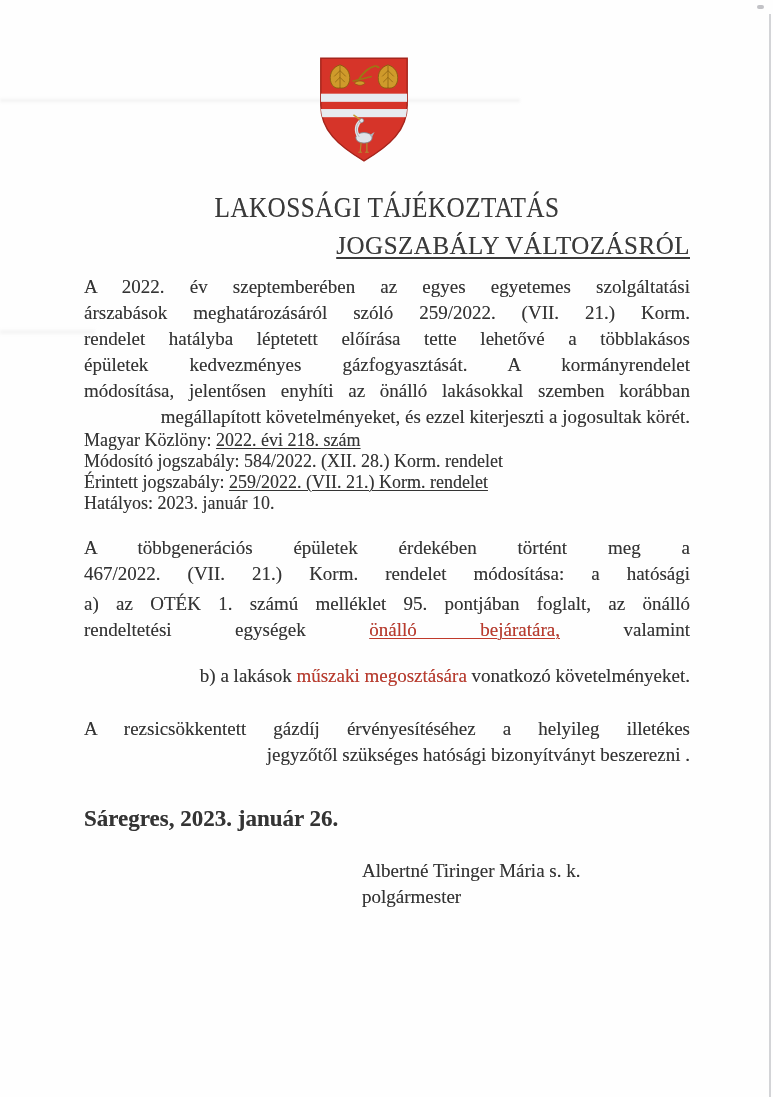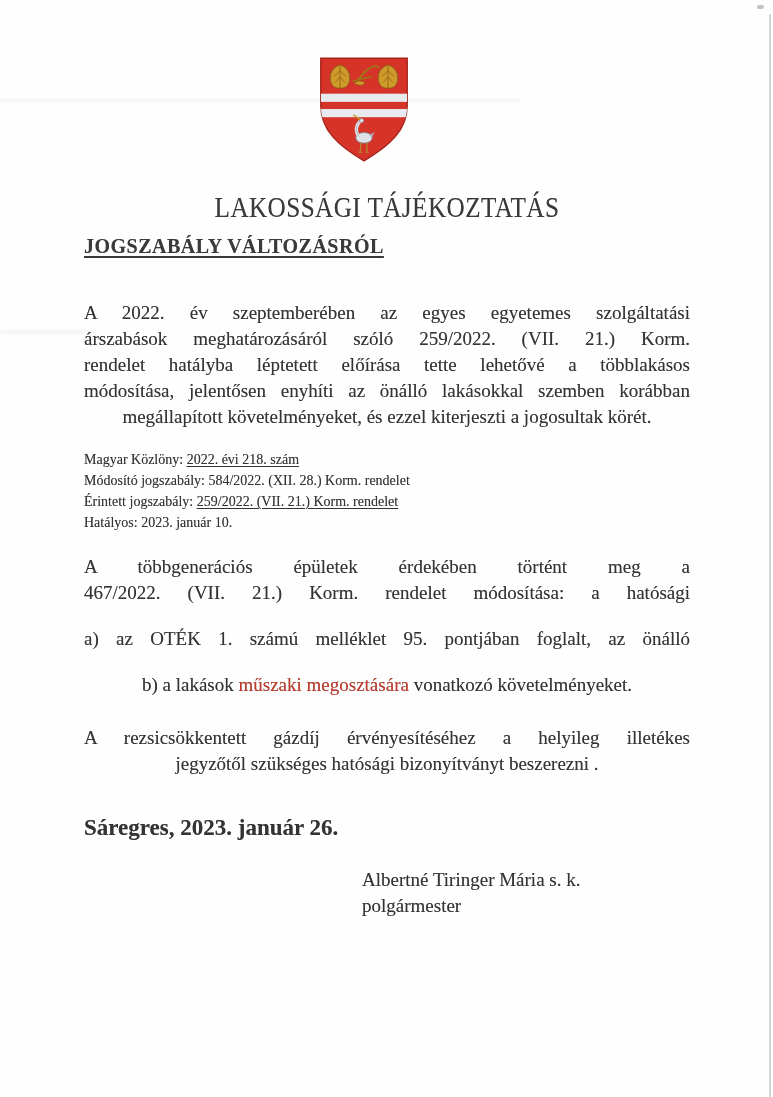--- a/index.html
+++ b/index.html
@@ -19,32 +19,32 @@
   .scan-smudge2 { position:absolute; left:0; top:330px; width:95px; height:4px; background:#e2e2e2; opacity:.35; filter:blur(1.5px); }
 
   .coa { position:absolute; left:316px; top:55px; width:96px; height:110px; }
 
   .content { position:absolute; left:84px; top:0; width:606px;
     text-shadow:0 0 .5px rgba(50,50,50,.45); }
 
   .title { margin:190px 0 0 0; font-size:30px; font-weight:normal; text-align:center;
     line-height:34px; letter-spacing:.5px; transform:scaleX(.84); transform-origin:center;
     color:#3a3a3a; }
-  .subtitle { margin:10px 0 0 0; font-size:20px; font-weight:bold; text-align:left;
+  .subtitle { margin:10px 0 0 0; font-size:25px; font-weight:normal; text-align:right;
     line-height:24px; letter-spacing:.5px; text-decoration:underline;
     text-underline-offset:3px; color:#3a3a3a; }
 
   .body-txt { font-size:19px; line-height:26px; }
   .jl { text-align:justify; text-align-last:justify; }
-  .ll { text-align:center; }
+  .ll { text-align:right; }
 
-  .p1 { margin-top:42px; }
-  .meta { margin-top:19px; font-size:14px; line-height:21px; }
+  .p1 { margin-top:16px; }
+  .meta { font-size:18px; line-height:21px; }
   .p2 { margin-top:21px; }
-  .item-a { margin-top:20px; }
+  .item-a { margin-top:4px; }
   .item-b { margin-top:20px; }
   .p3 { margin-top:27px; }
   .dateline { margin-top:38px; font-size:23px; line-height:26px;font-weight:bold; }
   .sig { margin-top:26px; width:310px; margin-left:auto; margin-right:18px;
     font-size:19px; line-height:26px; }
 
   .u { text-decoration:underline; text-underline-offset:2px; text-decoration-thickness:1px; }
   .red { color:#c0392b; }
 </style>
 </head>
@@ -97,38 +97,40 @@
   </div>
 
   <div class="content">
     <h1 class="title">LAKOSSÁGI TÁJÉKOZTATÁS</h1>
     <h2 class="subtitle">JOGSZABÁLY VÁLTOZÁSRÓL</h2>
 
     <div class="body-txt p1">
       <div class="jl">A 2022. év szeptemberében az egyes egyetemes szolgáltatási</div>
       <div class="jl">árszabások meghatározásáról szóló 259/2022. (VII. 21.) Korm.</div>
       <div class="jl">rendelet hatályba léptetett előírása tette lehetővé a többlakásos</div>
+      <div class="jl">épületek kedvezményes gázfogyasztását. A kormányrendelet</div>
       <div class="jl">módosítása, jelentősen enyhíti az önálló lakásokkal szemben korábban</div>
       <div class="ll">megállapított követelményeket, és ezzel kiterjeszti a jogosultak körét.</div>
     </div>
 
     <div class="meta">
       <div><span>Magyar Közlöny: </span><span class="u">2022. évi 218. szám</span></div>
       <div><span>Módosító jogszabály: </span><span>584/2022. (XII. 28.) Korm. rendelet</span></div>
       <div><span>Érintett jogszabály: </span><span class="u">259/2022. (VII. 21.) Korm. rendelet</span></div>
       <div><span>Hatályos: </span><span>2023. január 10.</span></div>
     </div>
 
     <div class="body-txt p2">
       <div class="jl">A többgenerációs épületek érdekében történt meg a</div>
       <div class="jl">467/2022. (VII. 21.) Korm. rendelet módosítása: a hatósági</div>
     </div>
 
     <div class="body-txt item-a">
       <div class="jl">a) az OTÉK 1. számú melléklet 95. pontjában foglalt, az önálló</div>
+      <div class="jl"><span>rendeltetési egységek </span><span class="red u">önálló bejáratára,</span><span> valamint</span></div>
     </div>
 
     <div class="body-txt item-b">
       <div class="ll"><span>b) a lakások </span><span class="red">műszaki megosztására</span><span> vonatkozó követelményeket.</span></div>
     </div>
 
     <div class="body-txt p3">
       <div class="jl">A rezsicsökkentett gázdíj érvényesítéséhez a helyileg illetékes</div>
       <div class="ll">jegyzőtől szükséges hatósági bizonyítványt beszerezni .</div>
     </div>

